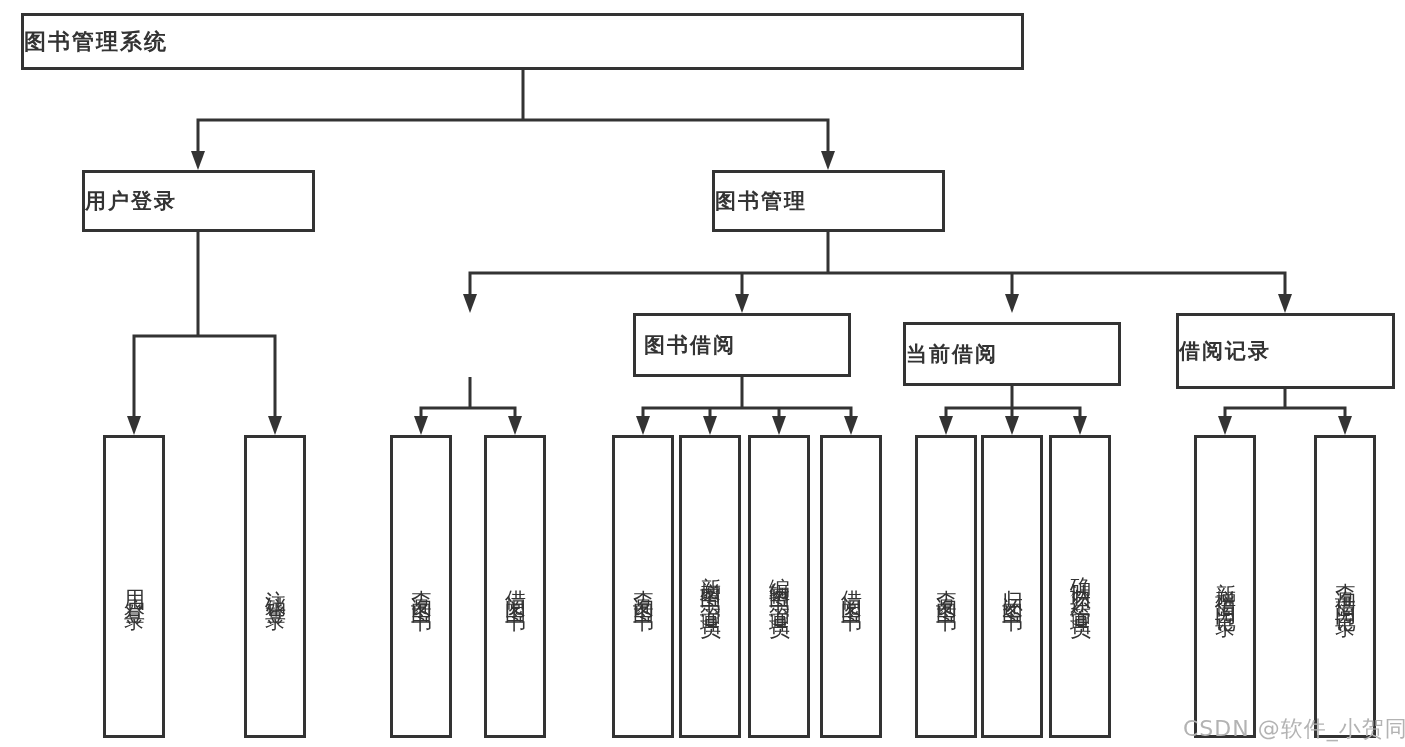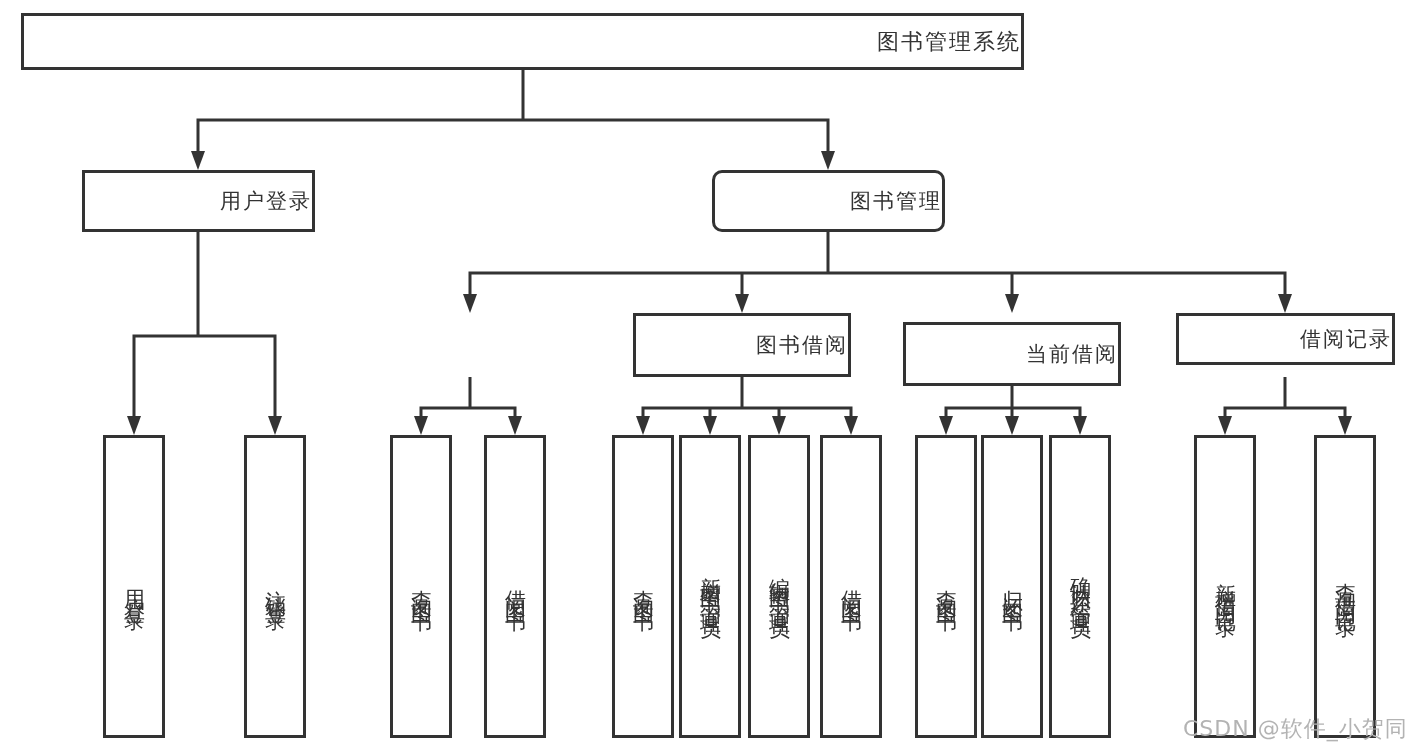--- a/index.html
+++ b/index.html
@@ -20,34 +20,35 @@
     left: 0; top: 0;
     width: 1405px; height: 747px;
     z-index: 1;
   }
   .node {
     position: absolute;
     border: 3px solid #333333;
     background: #ffffff;
     display: flex;
     align-items: center;
-    justify-content: flex-end;
+    justify-content: flex-start;
     z-index: 2;
     font-size: 21px;
     letter-spacing: 2px;
     color: #333333;
     white-space: nowrap;
+    font-weight: bold;
   }
   .node-root   { left: 21px;   top: 13px;  width: 1003px; height: 57px; font-size: 22px; }
   .node-login  { left: 82px;   top: 170px; width: 233px;  height: 62px; }
-  .node-mgmt   { left: 712px;  top: 170px; width: 233px;  height: 62px; border-radius: 10px; }
+  .node-mgmt   { left: 712px;  top: 170px; width: 233px;  height: 62px; }
   .node-newbk  { left: 361px;  top: 313px; width: 218px;  height: 64px; }
-  .node-borrow { left: 633px;  top: 313px; width: 218px;  height: 64px; }
+  .node-borrow { left: 633px;  top: 313px; width: 218px;  height: 64px; padding-left: 8px; }
   .node-curr   { left: 903px;  top: 322px; width: 218px;  height: 64px; }
-  .node-recs   { left: 1176px; top: 313px; width: 219px;  height: 52px; }
+  .node-recs   { left: 1176px; top: 313px; width: 219px;  height: 76px; }
   .leaf {
     position: absolute;
     top: 435px;
     width: 62px;
     height: 303px;
     border: 3px solid #333333;
     background: #ffffff;
     display: flex;
     align-items: center;
     justify-content: center;

